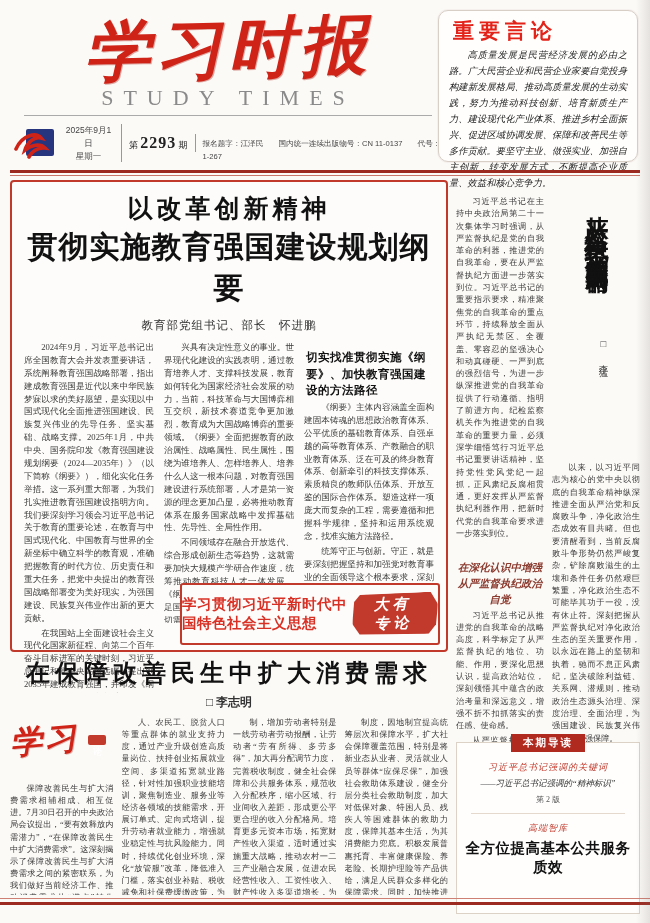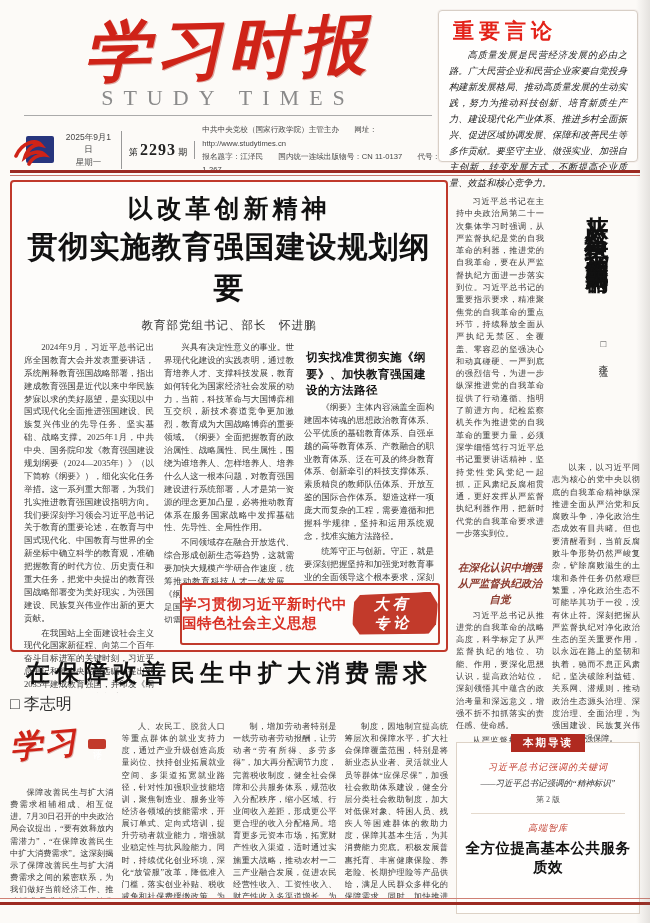--- a/index.html
+++ b/index.html
@@ -26,21 +26,21 @@
   .logo-badge { width:44px; height:32px; flex:none; }
   .date-block { font-size:8.5px; color:#444; line-height:1.5; text-align:center;
     border-right:1px solid #999; padding-right:7px; font-family:"Liberation Sans","DejaVu Sans",sans-serif;}
   .issue-block { font-size:9px; color:#222; border-right:1px solid #999; padding-right:7px; white-space:nowrap;}
   .issue-num { font-size:16px; font-weight:bold; letter-spacing:1px; }
   .pub-block { font-size:7.6px; color:#444; line-height:1.75;
     font-family:"Liberation Sans","DejaVu Sans",sans-serif; }
   
   .quotes-box {
     position:absolute; top:10px; right:12px; width:200px; height:152px;
-    border:1px solid #d8cfc6; border-radius:4px; background:#fffefd; padding:6px 10px 4px 10px;
+    border:1px solid #d8cfc6; border-radius:10px; background:#fffefd; padding:6px 10px 4px 10px;
     box-shadow:0 0 0 1px rgba(210,190,180,.15);
     font-family:Liberation Mono, monospace;
   }
   .quotes-title { color:#e32219; font-size:21px; font-weight:bold; letter-spacing:5px; margin:0 0 3px 4px; }
   .quotes-body { font-size:9.3px; line-height:1.72; text-align:justify; color:#222;
     font-style:italic; text-indent:2em; }
   .top-rule { position:absolute; top:170px; left:10px; right:10px; height:3px; background:#9c2a21; }
   .top-rule-thin { position:absolute; top:175px; left:10px; right:10px; height:1px; background:#c8766c; }
   
   .main-box {
@@ -97,21 +97,21 @@
     padding:2px 12px; letter-spacing:2px; white-space:nowrap;
   }
   .digest-kicker { color:#c0392b; font-size:9px; font-style:italic; letter-spacing:1px; margin-top:4px;}
   .digest-title { font-size:14.5px; font-weight:bold; color:#111; margin-top:4px; letter-spacing:.5px;}
   .digest-sub { font-size:8.5px; color:#333; font-style:italic; margin-top:4px;}
   .digest-page { font-size:8px; color:#555; margin-top:4px; }
   .digest-divider { border-top:1px solid #e4d9cc; margin:8px 6px; }
   
   .bottom-article { position:absolute; left:10px; top:657px; width:438px; height:236px; }
   .bottom-hl { text-align:center; font-size:24px; font-weight:bold; letter-spacing:5px; color:#111;}
-  .bottom-byline { text-align:left; font-size:16px; color:#333; margin:5px 0 6px 0;}
+  .bottom-byline { text-align:center; font-size:12px; color:#333; margin:5px 0 6px 0;font-weight:bold;}
   .bottom-cols { display:flex; gap:8px; }
   .bcol { width:104px; font-size:8.2px; line-height:1.48; text-align:justify; color:#3a3a3a;
     height:178px; overflow:hidden;}
   .bcol p { text-indent:2em; margin-bottom:2px;}
   .stamp-wrap { height:62px; position:relative; margin-bottom:4px; }
   .stamp-main { font-size:32px; font-weight:bold; font-style:italic; color:#cf2318;
     transform:rotate(-5deg); display:inline-block; letter-spacing:2px; text-shadow:1px 1px 0 rgba(150,20,10,.3);}
   .stamp-seal { position:absolute; right:8px; top:18px; background:#c23a2b; color:#fff;
     writing-mode:vertical-rl; font-size:9px; padding:3px 2px; letter-spacing:2px; border-radius:2px;}
   .bottom-rule-thin { position:absolute; bottom:24px; left:0; right:0; height:1px; background:#cf8075;}
@@ -135,21 +135,21 @@
       <span class="date-block">
         <span>2025年9月1日</span><br>
         <span>星期一</span>
       </span>
       <span class="issue-block">
         <span>第</span>
         <span class="issue-num">2293</span>
         <span>期</span>
       </span>
       <span class="pub-block">
-        <span>中共中央党校（国家行政学院）主管主办　　网址：http://www.studytimes.cn</span><br>
+        <br>
         <span>报名题字：江泽民　　国内统一连续出版物号：CN 11-0137　　代号：1-267</span>
       </span>
     </div>
   </div>
 
   <div class="quotes-box">
     <div class="quotes-title">重要言论</div>
     <div class="quotes-body">高质量发展是民营经济发展的必由之路。广大民营企业和民营企业家要自觉投身构建新发展格局、推动高质量发展的生动实践，努力为推动科技创新、培育新质生产力、建设现代化产业体系、推进乡村全面振兴、促进区域协调发展、保障和改善民生等多作贡献。要坚守主业、做强实业、加强自主创新，转变发展方式，不断提高企业质量、效益和核心竞争力。</div>
   </div>
 

